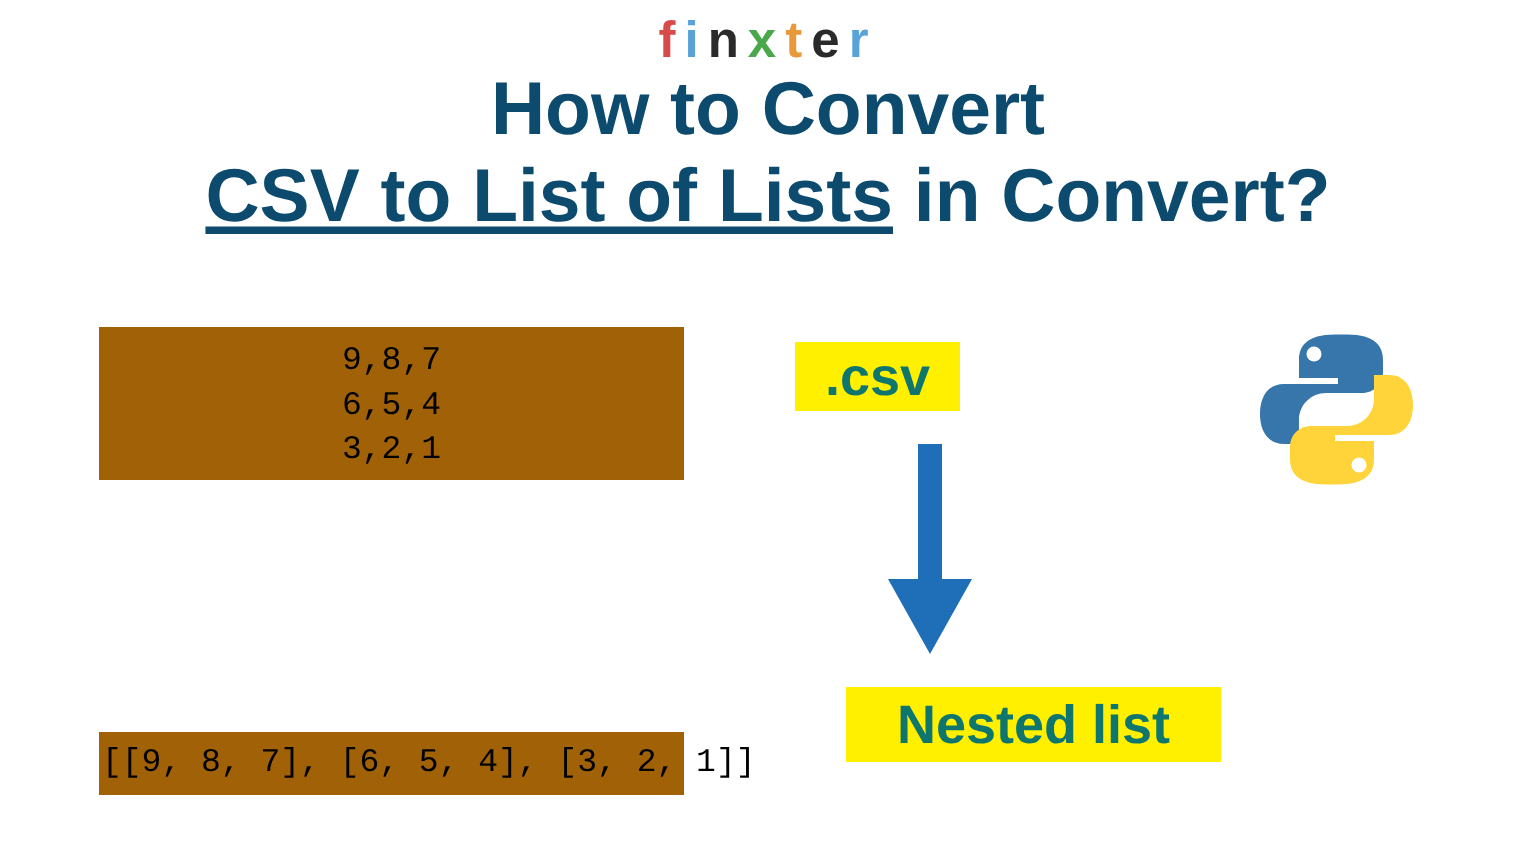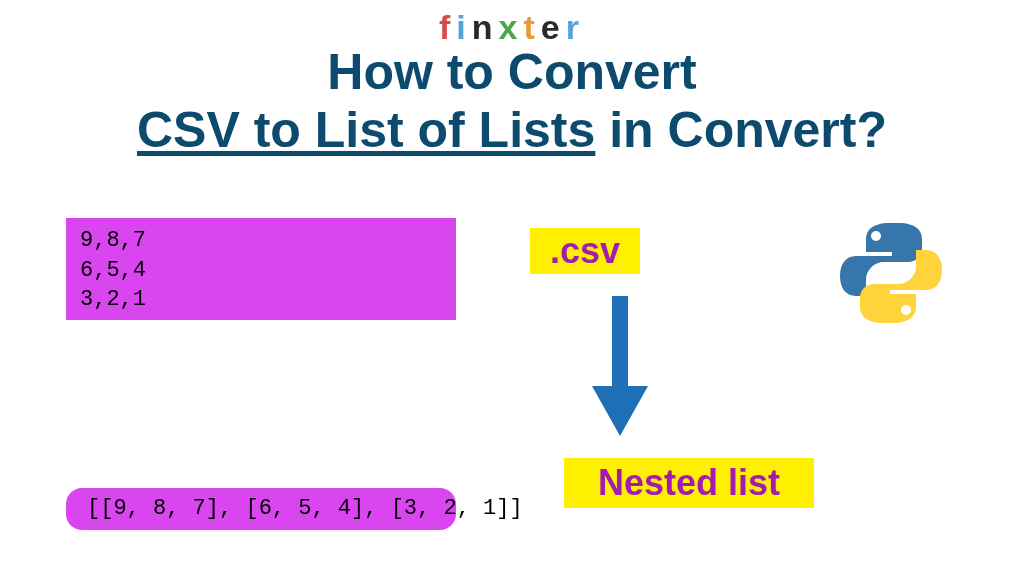--- a/index.html
+++ b/index.html
@@ -42,46 +42,46 @@
       font-weight: 700;
       color: #0c4a6e;
       line-height: 1.15;
     }
     .title .underline {
       text-decoration: underline;
       text-underline-offset: 4px;
     }
     .code-box {
       position: absolute;
-      background: #d946ef;
+      background: #a16207;
       font-family: 'Courier New', monospace;
       font-size: 22px;
       color: #000;
       padding: 8px 14px;
       white-space: pre;
       line-height: 1.35;
+      text-align: center;
     }
     .code-box.csv-box {
       top: 218px;
       left: 66px;
       width: 390px;
       height: 102px;
     }
     .code-box.list-box {
       top: 488px;
       left: 66px;
       width: 390px;
       height: 42px;
-      padding: 6px 21px;
-      border-radius: 16px;
+      padding: 6px 2px;
     }
     .label {
       position: absolute;
       background: #fff000;
-      color: #a21caf;
+      color: #0f766e;
       font-weight: 700;
       padding: 2px 20px;
       text-align: center;
     }
     .label.csv-label {
       top: 228px;
       left: 530px;
       font-size: 36px;
     }
     .label.nested-label {

